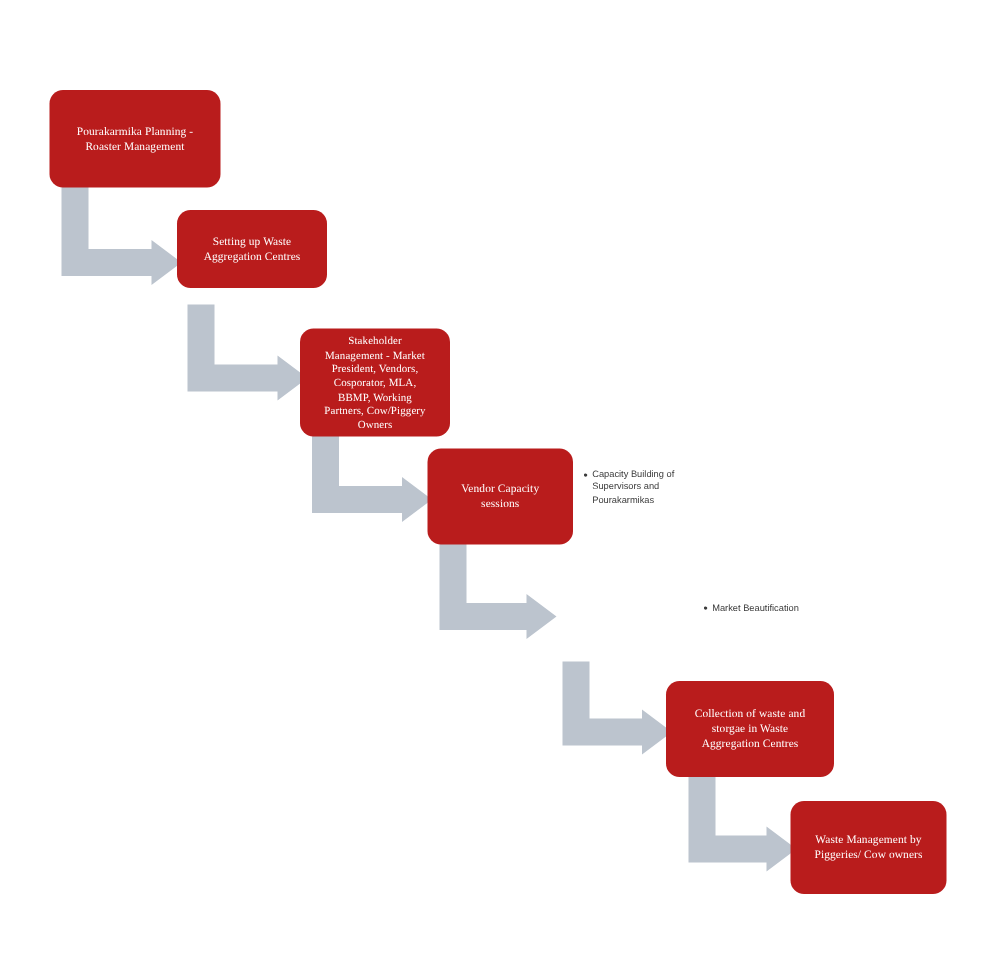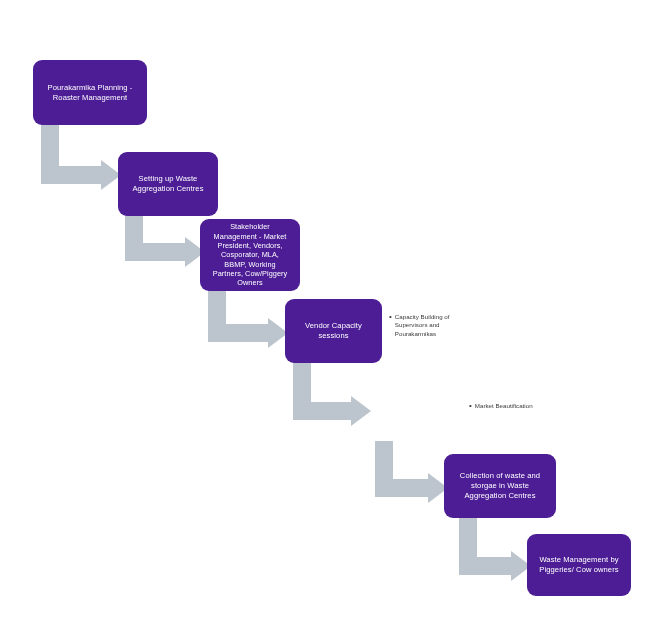--- a/index.html
+++ b/index.html
@@ -13,30 +13,31 @@
   #canvas {
     position: relative;
     width: 664px;
     height: 644px;
     background: #ffffff;
     overflow: hidden;
   }
   .node {
     position: absolute;
     box-sizing: border-box;
-    background: #4c1d95;
+    background: #b91c1c;
     border-radius: 9px;
     color: #ffffff;
     display: flex;
     align-items: center;
     justify-content: center;
     text-align: center;
     padding: 4px 7px;
     line-height: 1.28;
     letter-spacing: 0.01em;
+    font-family: Liberation Serif, serif;
     -webkit-font-smoothing: antialiased;
   }
   .node-label {
     display: block;
     width: 100%;
     white-space: pre-line;
   }
   .arrow {
     position: absolute;
     overflow: visible;
@@ -80,21 +81,21 @@
     <svg class="arrow" width="73" height="56" viewBox="0 0 73 56" style="left: 375px; top: 441px;">
       <path d="M 0 0 L 18 0 L 18 38 L 53 38 L 53 32 L 73 47 L 53 62 L 53 56 L 0 56 Z"></path>
     </svg>
     <svg class="arrow" width="72" height="58" viewBox="0 0 72 58" style="left: 459px; top: 517px;">
       <path d="M 0 0 L 18 0 L 18 40 L 52 40 L 52 34 L 72 49 L 52 64 L 52 58 L 0 58 Z"></path>
     </svg>
     <div class="node" style="left: 33px; top: 60px; width: 114px; height: 65px; font-size: 7.6px;">
       <span class="node-label">Pourakarmika Planning -
 Roaster Management</span>
     </div>
-    <div class="node" style="left: 118px; top: 140px; width: 100px; height: 64px; font-size: 7.6px; margin-top: 12px;">
+    <div class="node" style="left: 118px; top: 140px; width: 100px; height: 52px; font-size: 7.6px;">
       <span class="node-label">Setting up Waste
 Aggregation Centres</span>
     </div>
     <div class="node" style="left: 200px; top: 219px; width: 100px; height: 72px; font-size: 7.3px; align-items: center;">
       <span class="node-label">Stakeholder
 Management - Market
 President, Vendors,
 Cosporator, MLA,
 BBMP, Working
 Partners, Cow/Piggery

